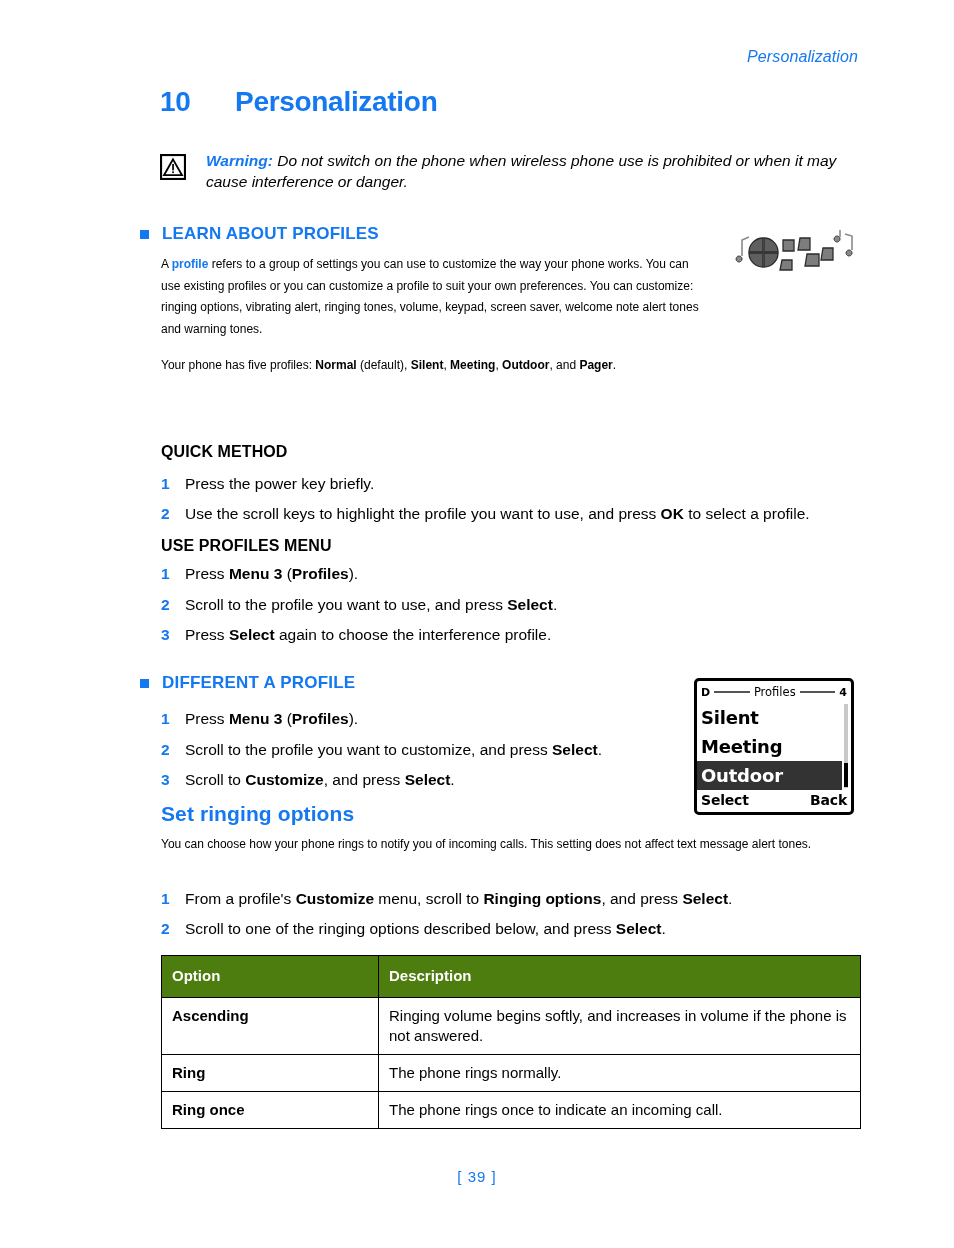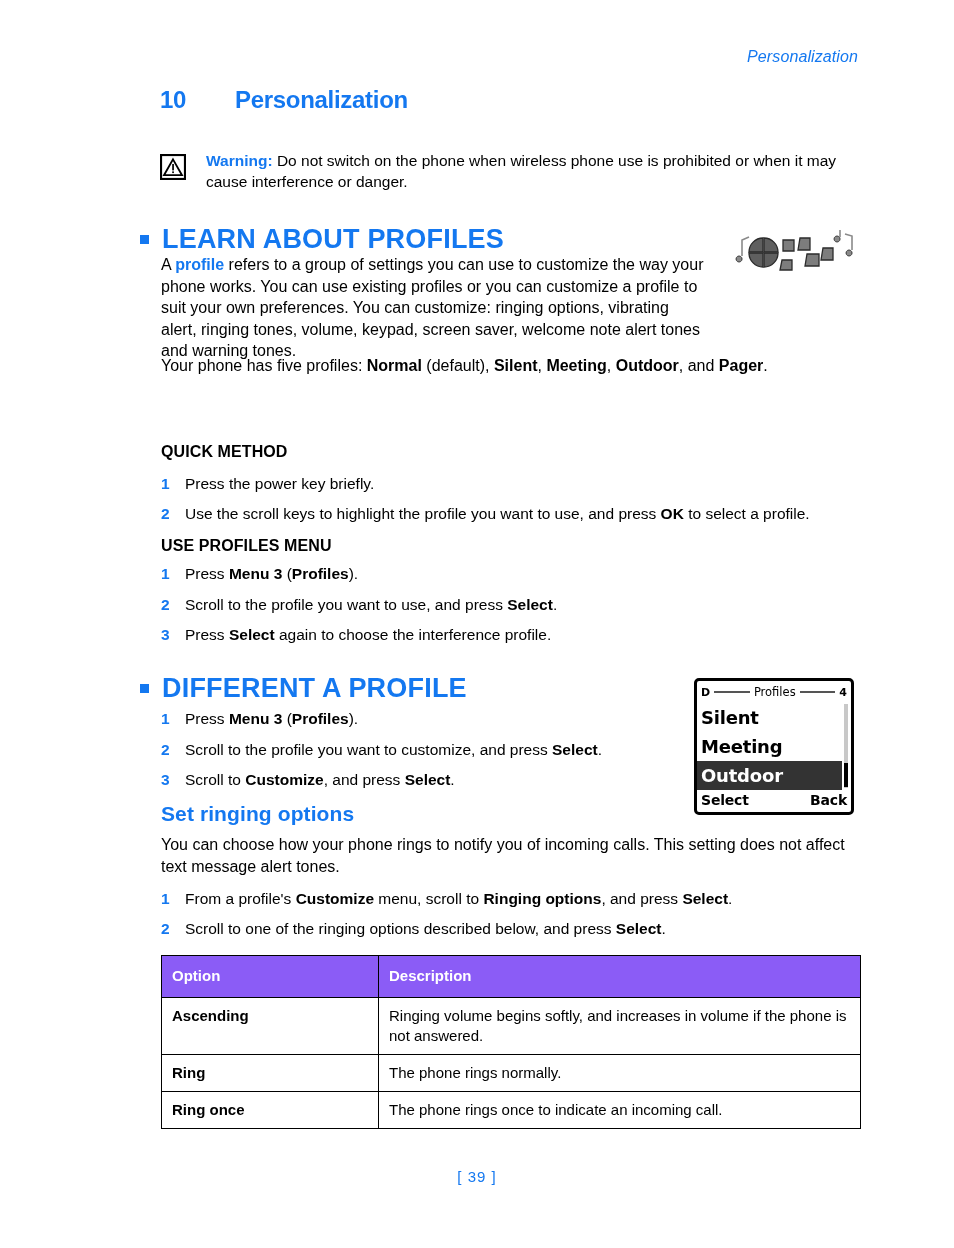--- a/index.html
+++ b/index.html
@@ -32,36 +32,37 @@
     font-size: 16px;
     color: #1478F0;
     letter-spacing: 0.1px;
   }
 
   
   .chapter-title {
     position: absolute;
     left: 160px;
     top: 86px;
-    font-size: 24px;
+    font-size: 28px;
     font-weight: bold;
     color: #1478F0;
     letter-spacing: -0.3px;
     white-space: nowrap;
   }
   .chapter-num { display: inline-block; min-width: 75px; }
 
   
   .warning-row {
     position: absolute;
     left: 160px;
     top: 150px;
     width: 700px;
     display: flex;
     align-items: flex-start;
+    font-style: italic;
   }
   .warn-icon {
     flex: 0 0 auto;
     width: 26px;
     height: 26px;
     margin-top: 4px;
     margin-right: 20px;
   }
   .warning-text {
     font-size: 15.5px;
@@ -70,41 +71,41 @@
   }
   .warn-label {
     color: #1478F0;
     font-weight: bold;
   }
 
   
   .sec-head {
     position: absolute;
     left: 140px;
-    font-size: 27px;
+    font-size: 17px;
     font-weight: bold;
     color: #1478F0;
     letter-spacing: 0.2px;
     display: flex;
     align-items: center;
     white-space: nowrap;
   }
   .sec-bullet {
     width: 9px;
     height: 9px;
     background: #1478F0;
     margin-right: 13px;
     flex: 0 0 auto;
   }
 
   
   .body-p {
     position: absolute;
     left: 161px;
-    font-size: 16px;
+    font-size: 12px;
     line-height: 21.5px;
     color: #000;
   }
   .sub-head {
     position: absolute;
     left: 161px;
     font-size: 16px;
     font-weight: bold;
     letter-spacing: 0.1px;
     color: #000;
@@ -236,21 +237,21 @@
     font-size: 15px;
   }
   .opt-table th, .opt-table td {
     border: 1.5px solid #000;
     padding: 8px 10px;
     vertical-align: top;
     text-align: left;
     line-height: 20px;
   }
   .opt-table thead th {
-    background: #8b5cf6;
+    background: #4d7c0f;
     color: #ffffff;
     font-weight: bold;
     border-color: #000;
     padding: 10px 10px 11px 10px;
   }
   .opt-table td.opt-name {
     font-weight: bold;
     width: 196px;
   }
   .opt-table td.opt-desc { font-weight: normal; }

